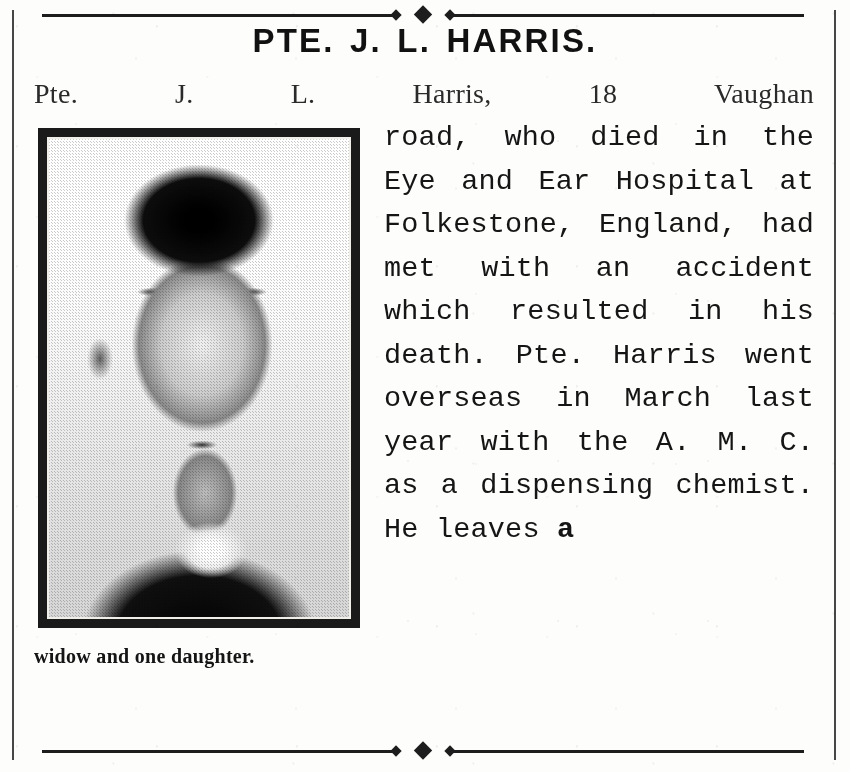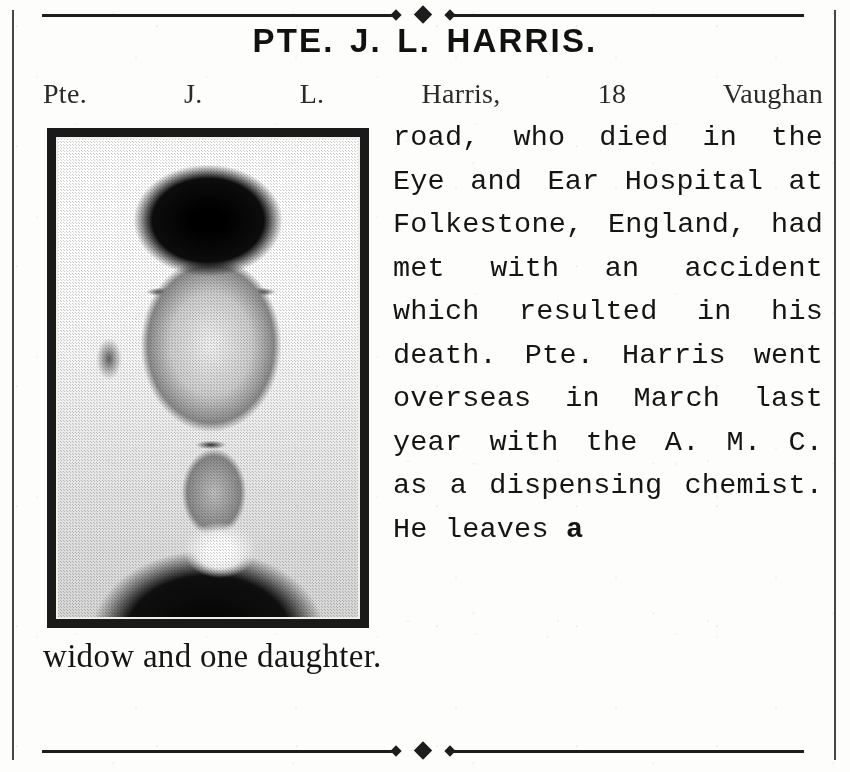--- a/index.html
+++ b/index.html
@@ -95,21 +95,21 @@
     font-size: 33px;
     letter-spacing: 2.2px;
     color: #111;
     word-spacing: 4px;
   }
 
   
   .article {
     position: absolute;
     top: 74px;
-    left: 43px;
+    left: 34px;
     width: 780px;
     color: #141414;
     font-size: 28px;
   }
 
   .lead-line {
     text-align: justify;
     text-align-last: justify;
     font-size: 28px;
     line-height: 40px;
@@ -192,25 +192,26 @@
     font-size: 28.5px;
     line-height: 43.5px;
     letter-spacing: .2px;
     color: #151515;
     font-family: Liberation Mono, monospace;
   }
   .body-text .b { font-weight: bold; }
 
   .last-line {
     clear: both;
-    font-size: 33px;
+    font-size: 20px;
     line-height: 40px;
     letter-spacing: .3px;
     color: #151515;
     padding-top: 2px;
+    font-weight: bold;
   }
 </style>
 </head>
 <body>
 
 <div class="clipping">
 
   <div class="col-rule left"></div>
   <div class="col-rule right"></div>
 

